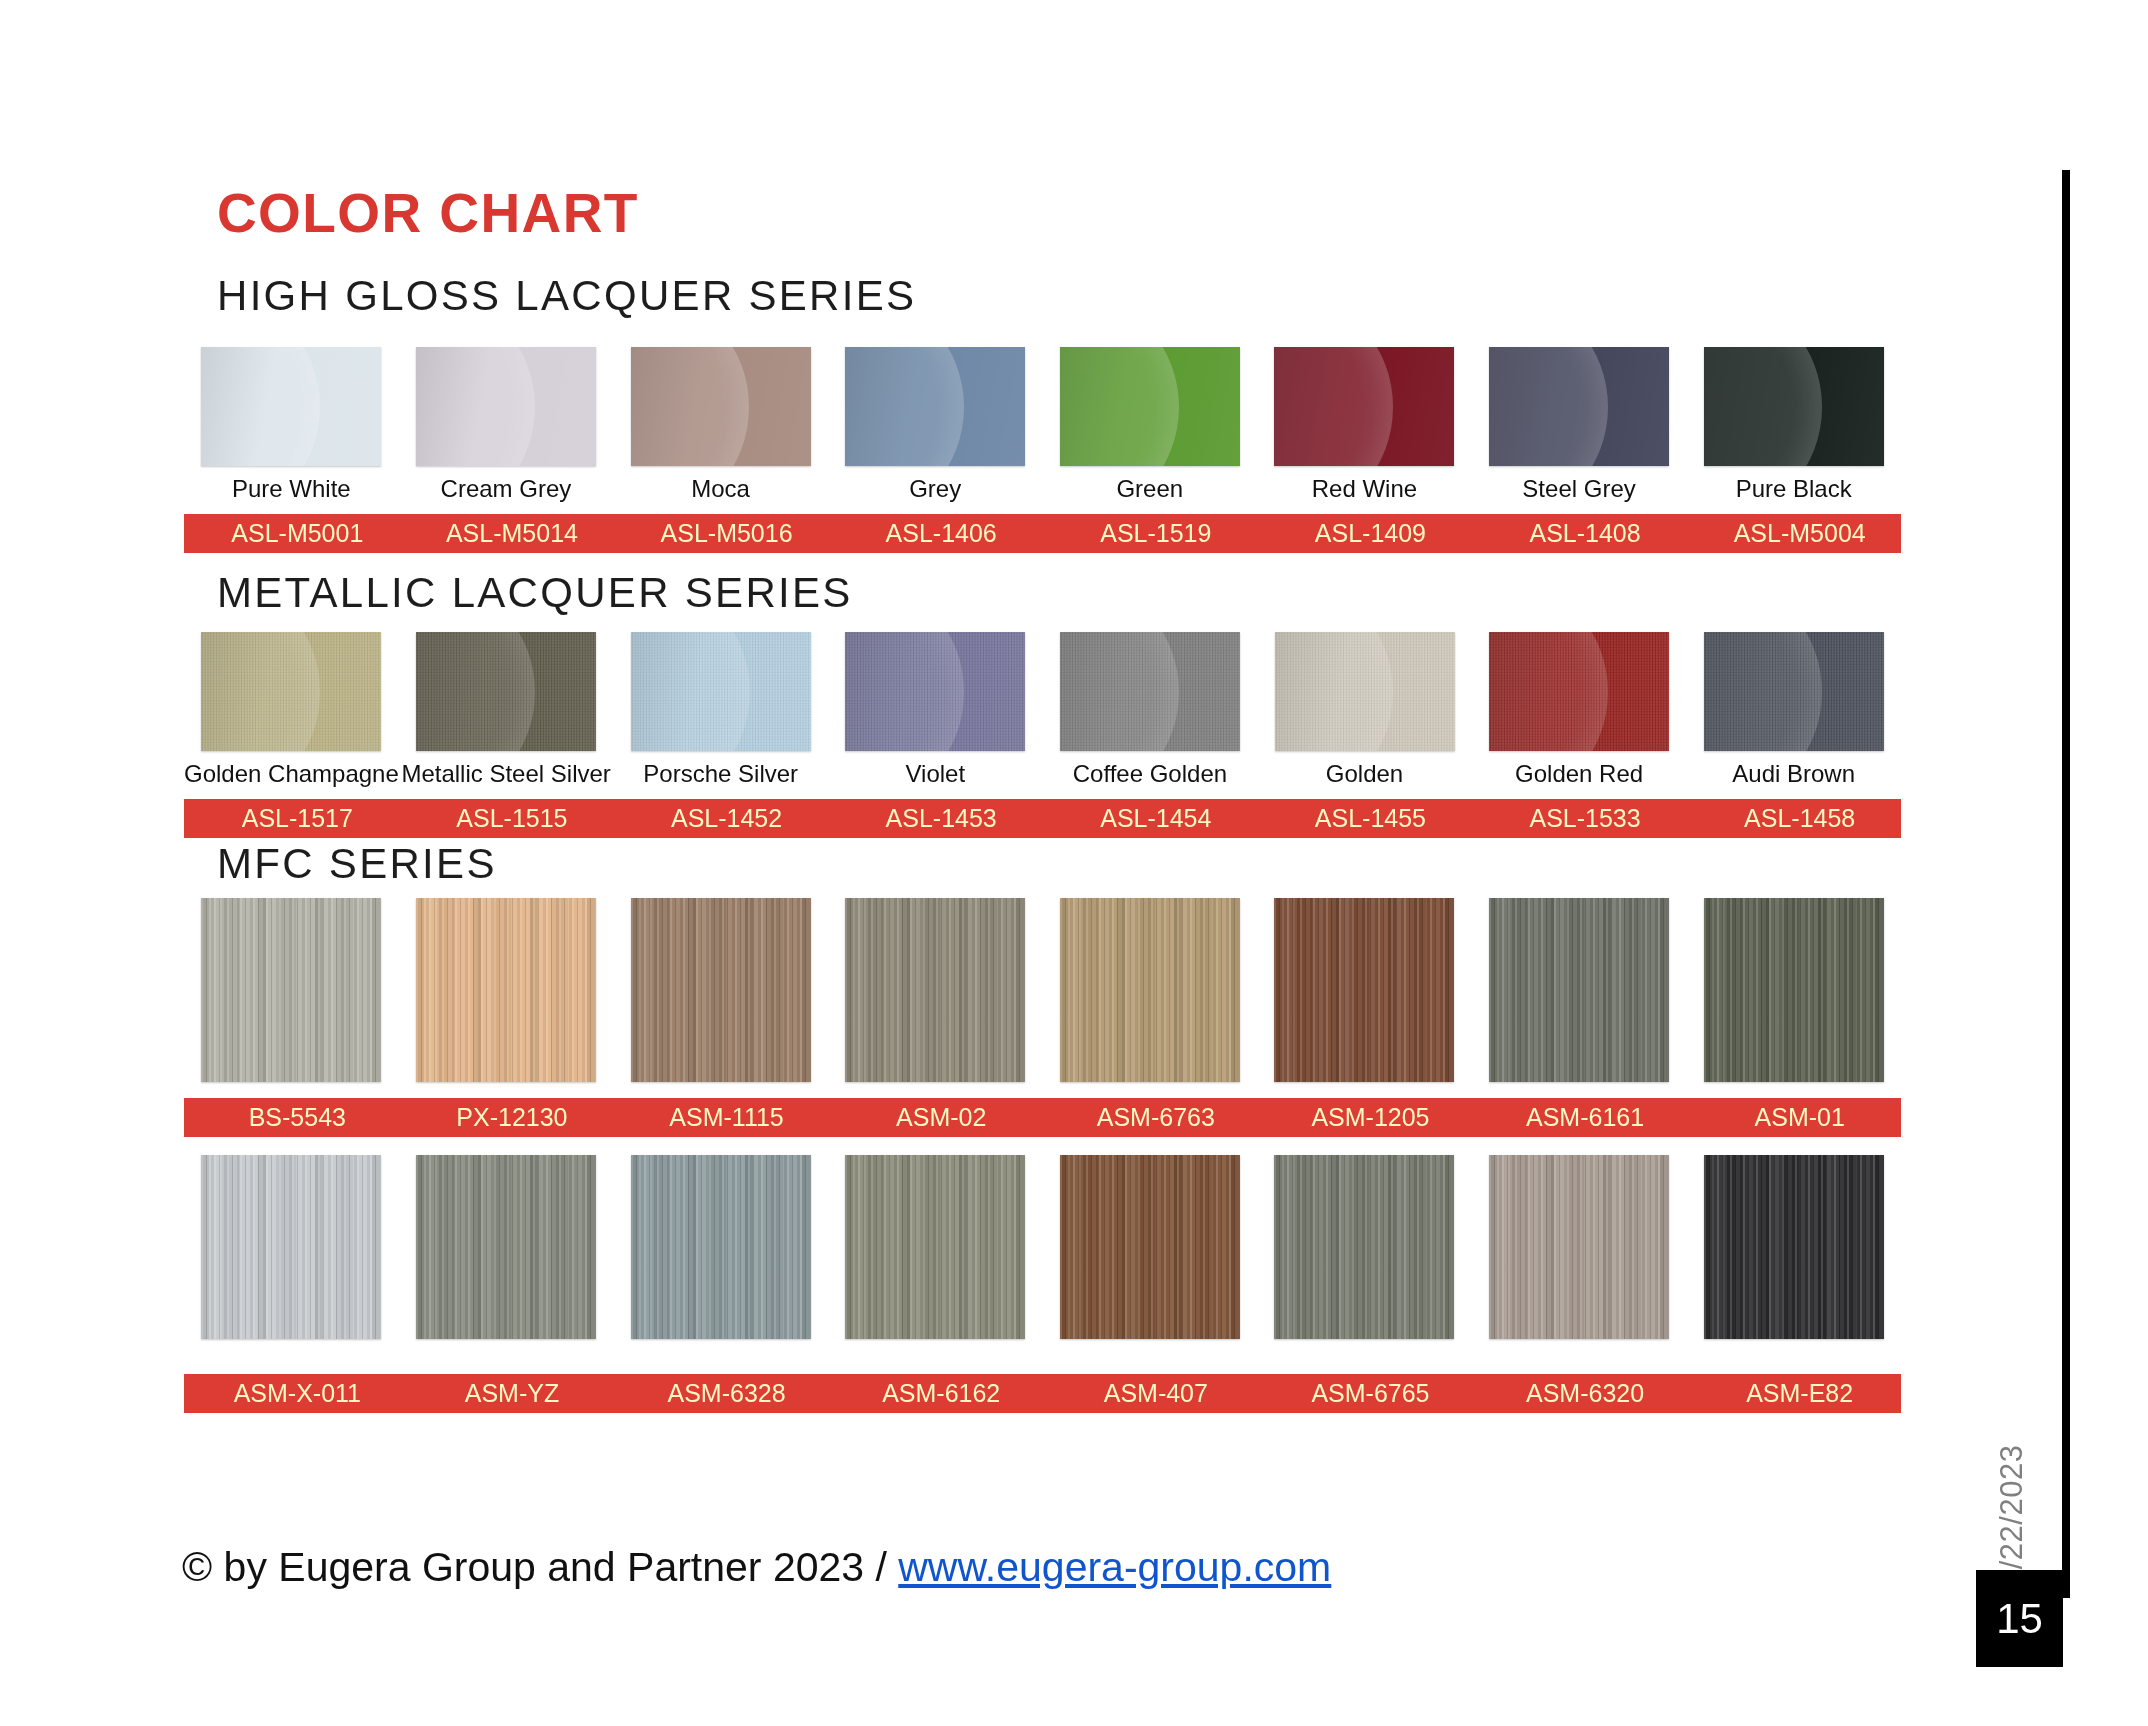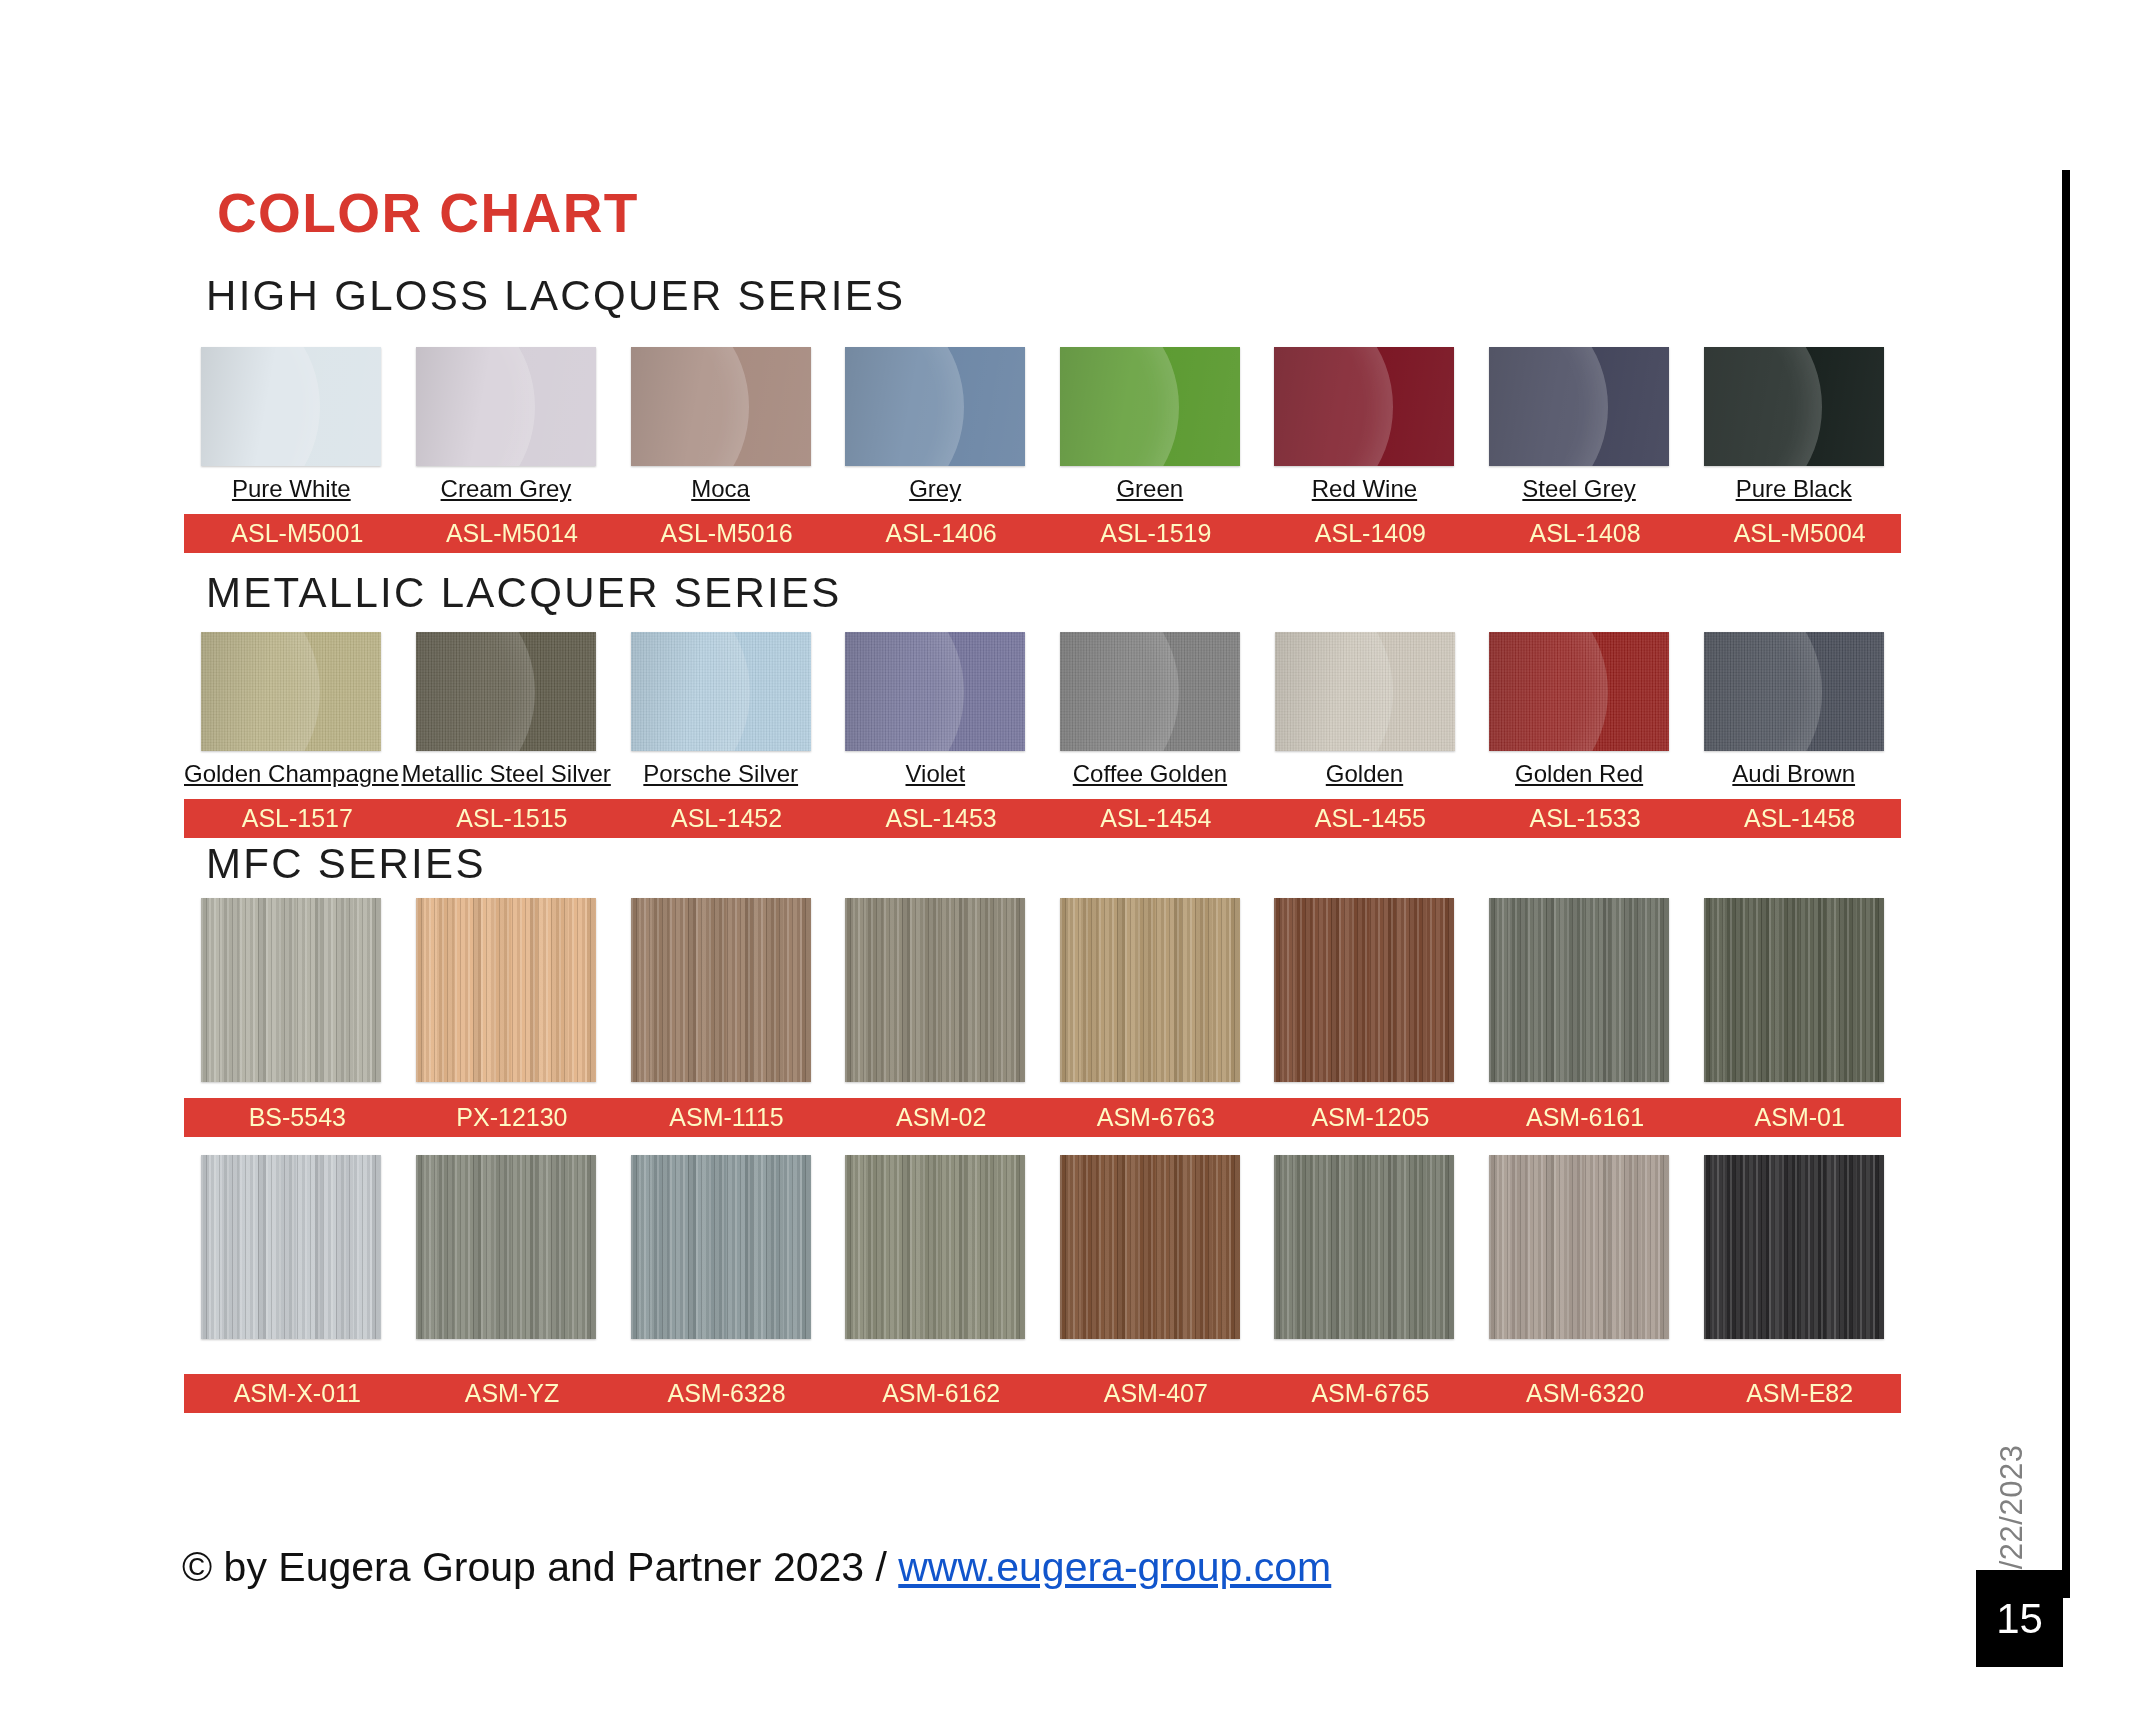--- a/index.html
+++ b/index.html
@@ -32,21 +32,21 @@
   .page-box span { color: #fff; font-size: 42px; line-height: 1; }
 
   
   .chart-title {
     position: absolute; left: 217px; top: 181px;
     font-size: 55px; font-weight: 700; color: #d8382f;
     letter-spacing: 1.4px;
     text-align: center;
   }
   .section-head {
-    position: absolute; left: 206px;
+    position: absolute; left: 217px;
     font-size: 42px; font-weight: 400; color: #1d1d1d;
     letter-spacing: 2.3px; white-space: nowrap;
   }
   .sec-1 { top: 272px; }
   .sec-2 { top: 569px; }
   .sec-3 { top: 840px; }
 
   
   .row { position: absolute; left: 184px; width: 1717px; }
   .swatches { display: flex; gap: 0; }
@@ -99,21 +99,21 @@
         rgba(0,0,0,.10) 0 8.3px,
         rgba(255,255,255,.08) 8.3px 21px,
         rgba(0,0,0,.05) 21px 38px,
         rgba(255,255,255,.04) 38px 57px);
     opacity: .85;
   }
 
   
   .cell-name {
     margin-top: 11px; font-size: 24px; color: #111;
-    text-align: center; white-space: nowrap; line-height: 1; text-decoration: underline;
+    text-align: center; white-space: nowrap; line-height: 1;
   }
 
   
   .code-bar {
     position: absolute; left: 184px; width: 1717px; height: 39px;
     background: #dc3c34;
     display: flex; align-items: center;
   }
   .code-cell {
     width: 215px; text-align: center;

